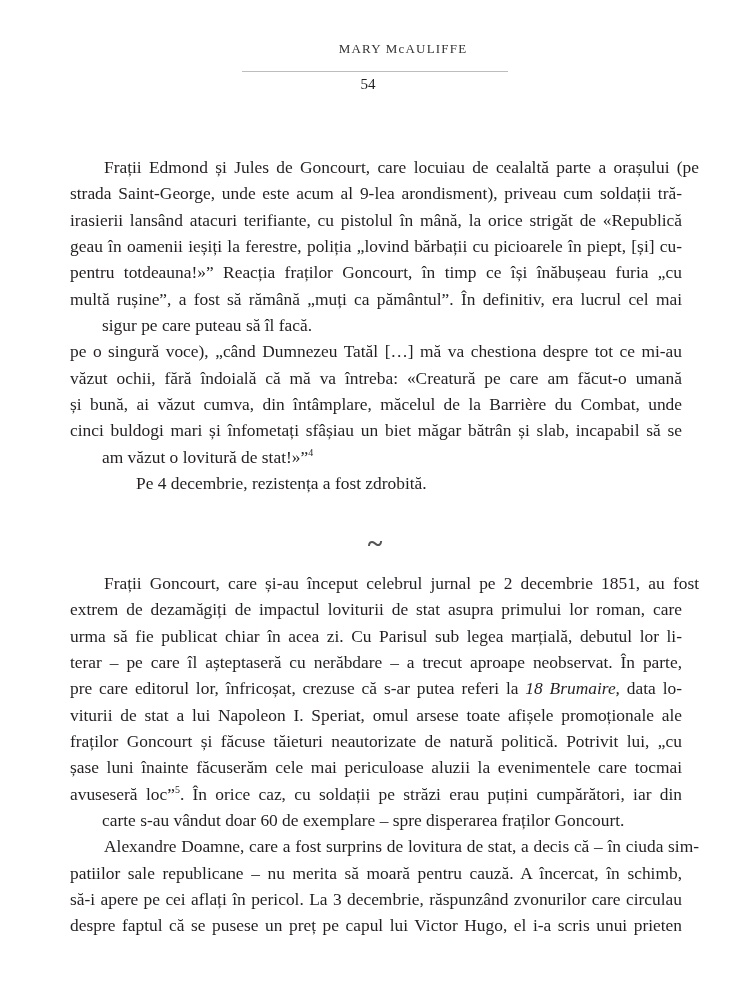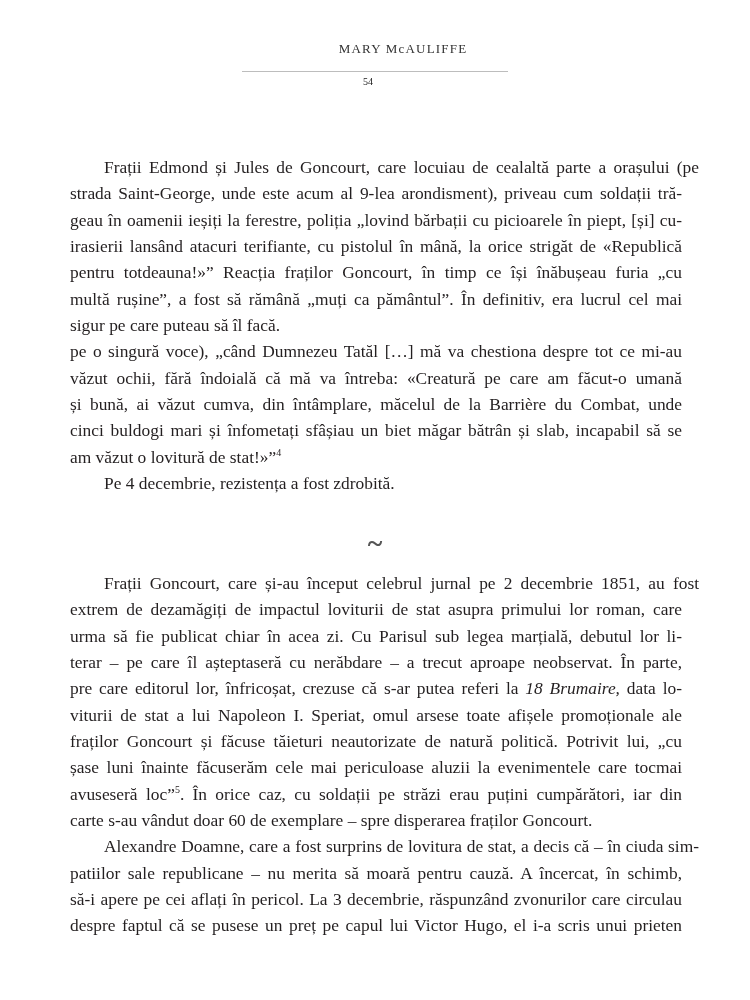--- a/index.html
+++ b/index.html
@@ -1,43 +1,43 @@
 <!DOCTYPE html>
 <html><head>
 <meta charset="utf-8">
 <style>
   html, body { margin: 0; padding: 0; background: #ffffff; }
   body { width: 750px; height: 1000px; position: relative; overflow: hidden;
          font-family: "Liberation Serif", "DejaVu Serif", serif; color: #231f20; }
   .running-head { position: absolute; top: 41px; left: 0; width: 750px; text-align: center;
                   font-size: 13px; letter-spacing: 1.2px; color: #333; padding-left: 28px; }
   .rule { position: absolute; top: 71px; left: 242px; width: 266px; height: 1px; background: #bdbdbd; }
-  .folio { position: absolute; top: 76px; left: 0; width: 736px; text-align: center; font-size: 10px; color: #222; }
+  .folio { position: absolute; top: 76px; left: 0; width: 736px; text-align: center; font-size: 15px; color: #222; }
   .text-block { position: absolute; left: 70px; width: 612px; font-size: 17.4px; line-height: 26.35px; }
   .line { display: block; text-align: justify; text-align-last: justify; white-space: nowrap; height: 26.35px; }
-  .line.last { text-align-last: left; }
+  .line.last { text-align-last: left; margin-left: 32px; }
   .line.indent { text-indent: 17px; }
   .line span.j { display: inline-block; width: 100%; text-align: justify; text-align-last: justify; white-space: normal; }
   .line.last span.j { text-align-last: left; }
   .ornament { position: absolute; top: 528px; left: 0; width: 750px; text-align: center; font-size: 28px; color: #555; line-height: 30px; font-weight: bold; }
   sup { font-size: 10px; line-height: 0; }
 </style>
 </head>
 <body>
 
 <div class="running-head">MARY McAULIFFE</div>
 <div class="rule"></div>
 <div class="folio">54</div>
 
 <div class="text-block" style="top:154px;">
   <div>
     <div class="line indent"><span class="j">Frații Edmond și Jules de Goncourt, care locuiau de cealaltă parte a orașului (pe</span></div>
     <div class="line"><span class="j">strada Saint-George, unde este acum al 9-lea arondisment), priveau cum soldații tră-</span></div>
+    <div class="line"><span class="j">irasierii lansând atacuri terifiante, cu pistolul în mână, la orice strigăt de «Republică</span></div>
     <div class="line"><span class="j">geau în oamenii ieșiți la ferestre, poliția „lovind bărbații cu picioarele în piept, [și] cu-</span></div>
-    <div class="line"><span class="j">irasierii lansând atacuri terifiante, cu pistolul în mână, la orice strigăt de «Republică</span></div>
     <div class="line"><span class="j">pentru totdeauna!»” Reacția fraților Goncourt, în timp ce își înăbușeau furia „cu</span></div>
     <div class="line"><span class="j">multă rușine”, a fost să rămână „muți ca pământul”. În definitiv, era lucrul cel mai</span></div>
     <div class="line last"><span class="j">sigur pe care puteau să îl facă.</span></div>
   </div>
   <div>
     <div class="line"><span class="j">pe o singură voce), „când Dumnezeu Tatăl […] mă va chestiona despre tot ce mi-au</span></div>
     <div class="line"><span class="j">văzut ochii, fără îndoială că mă va întreba: «Creatură pe care am făcut-o umană</span></div>
     <div class="line"><span class="j">și bună, ai văzut cumva, din întâmplare, măcelul de la Barrière du Combat, unde</span></div>
     <div class="line"><span class="j">cinci buldogi mari și înfometați sfâșiau un biet măgar bătrân și slab, incapabil să se</span></div>
     <div class="line last"><span class="j"><span>am văzut o lovitură de stat!»”</span><sup>4</sup></span></div>

